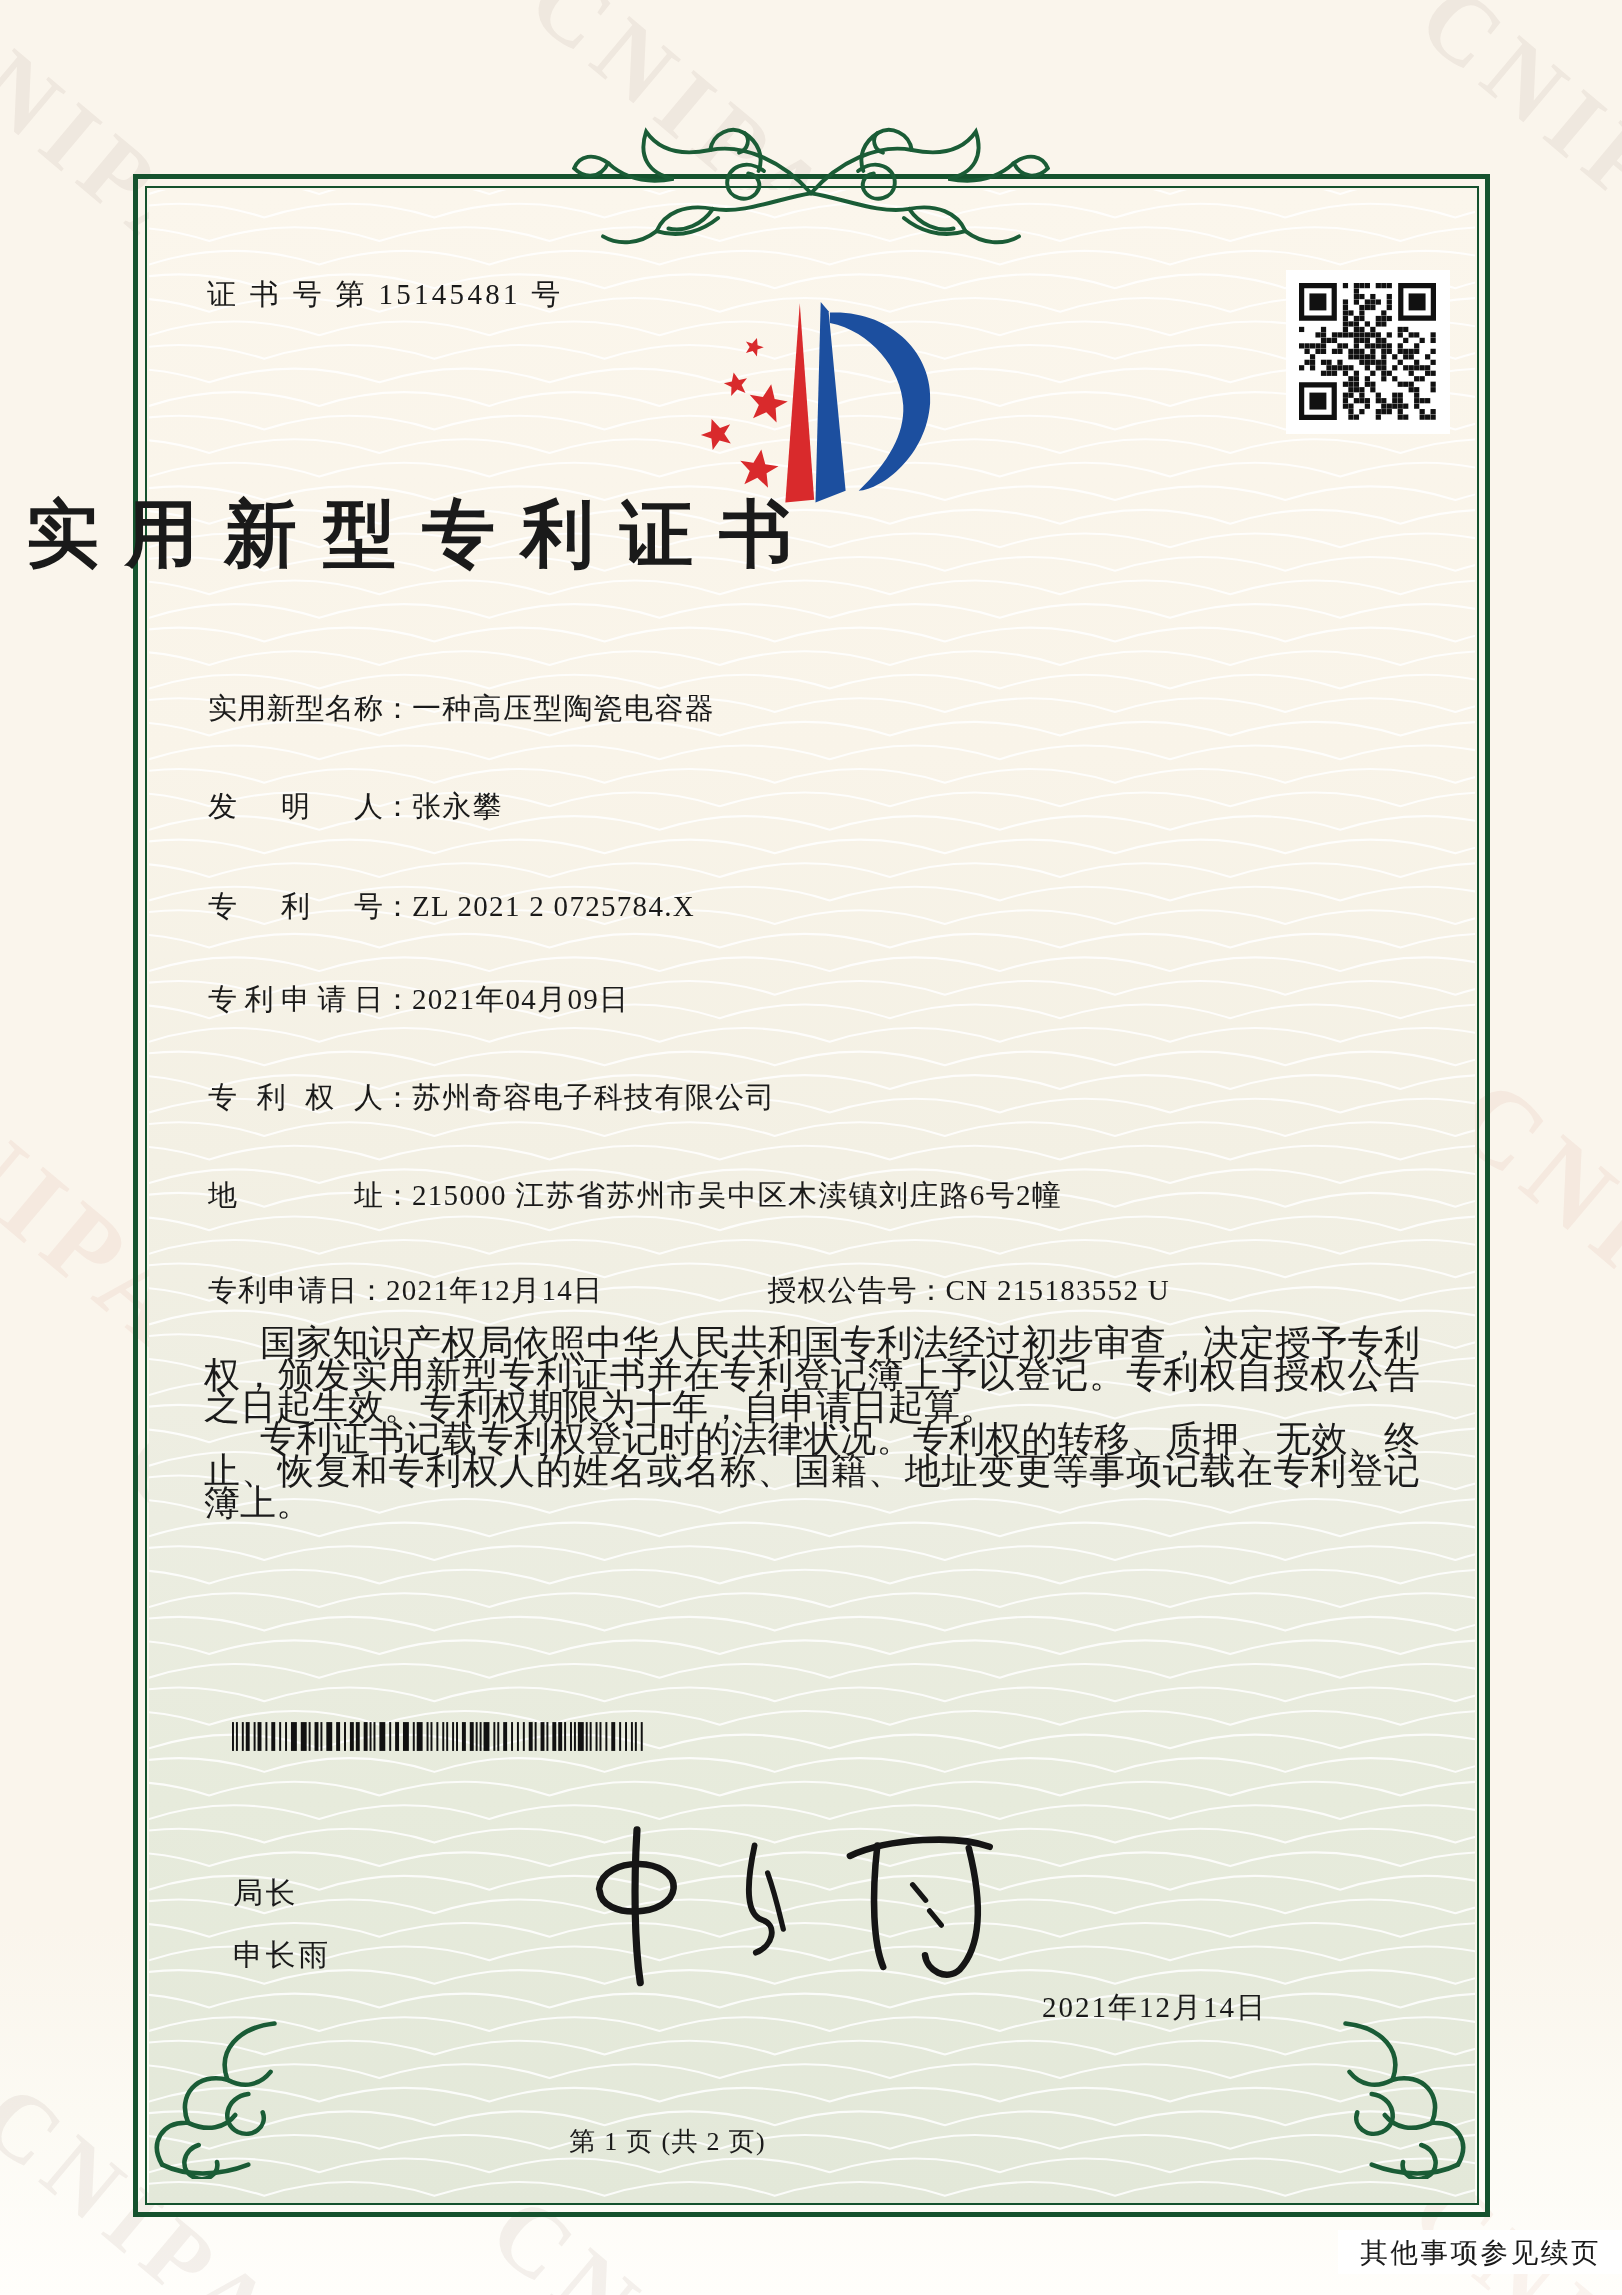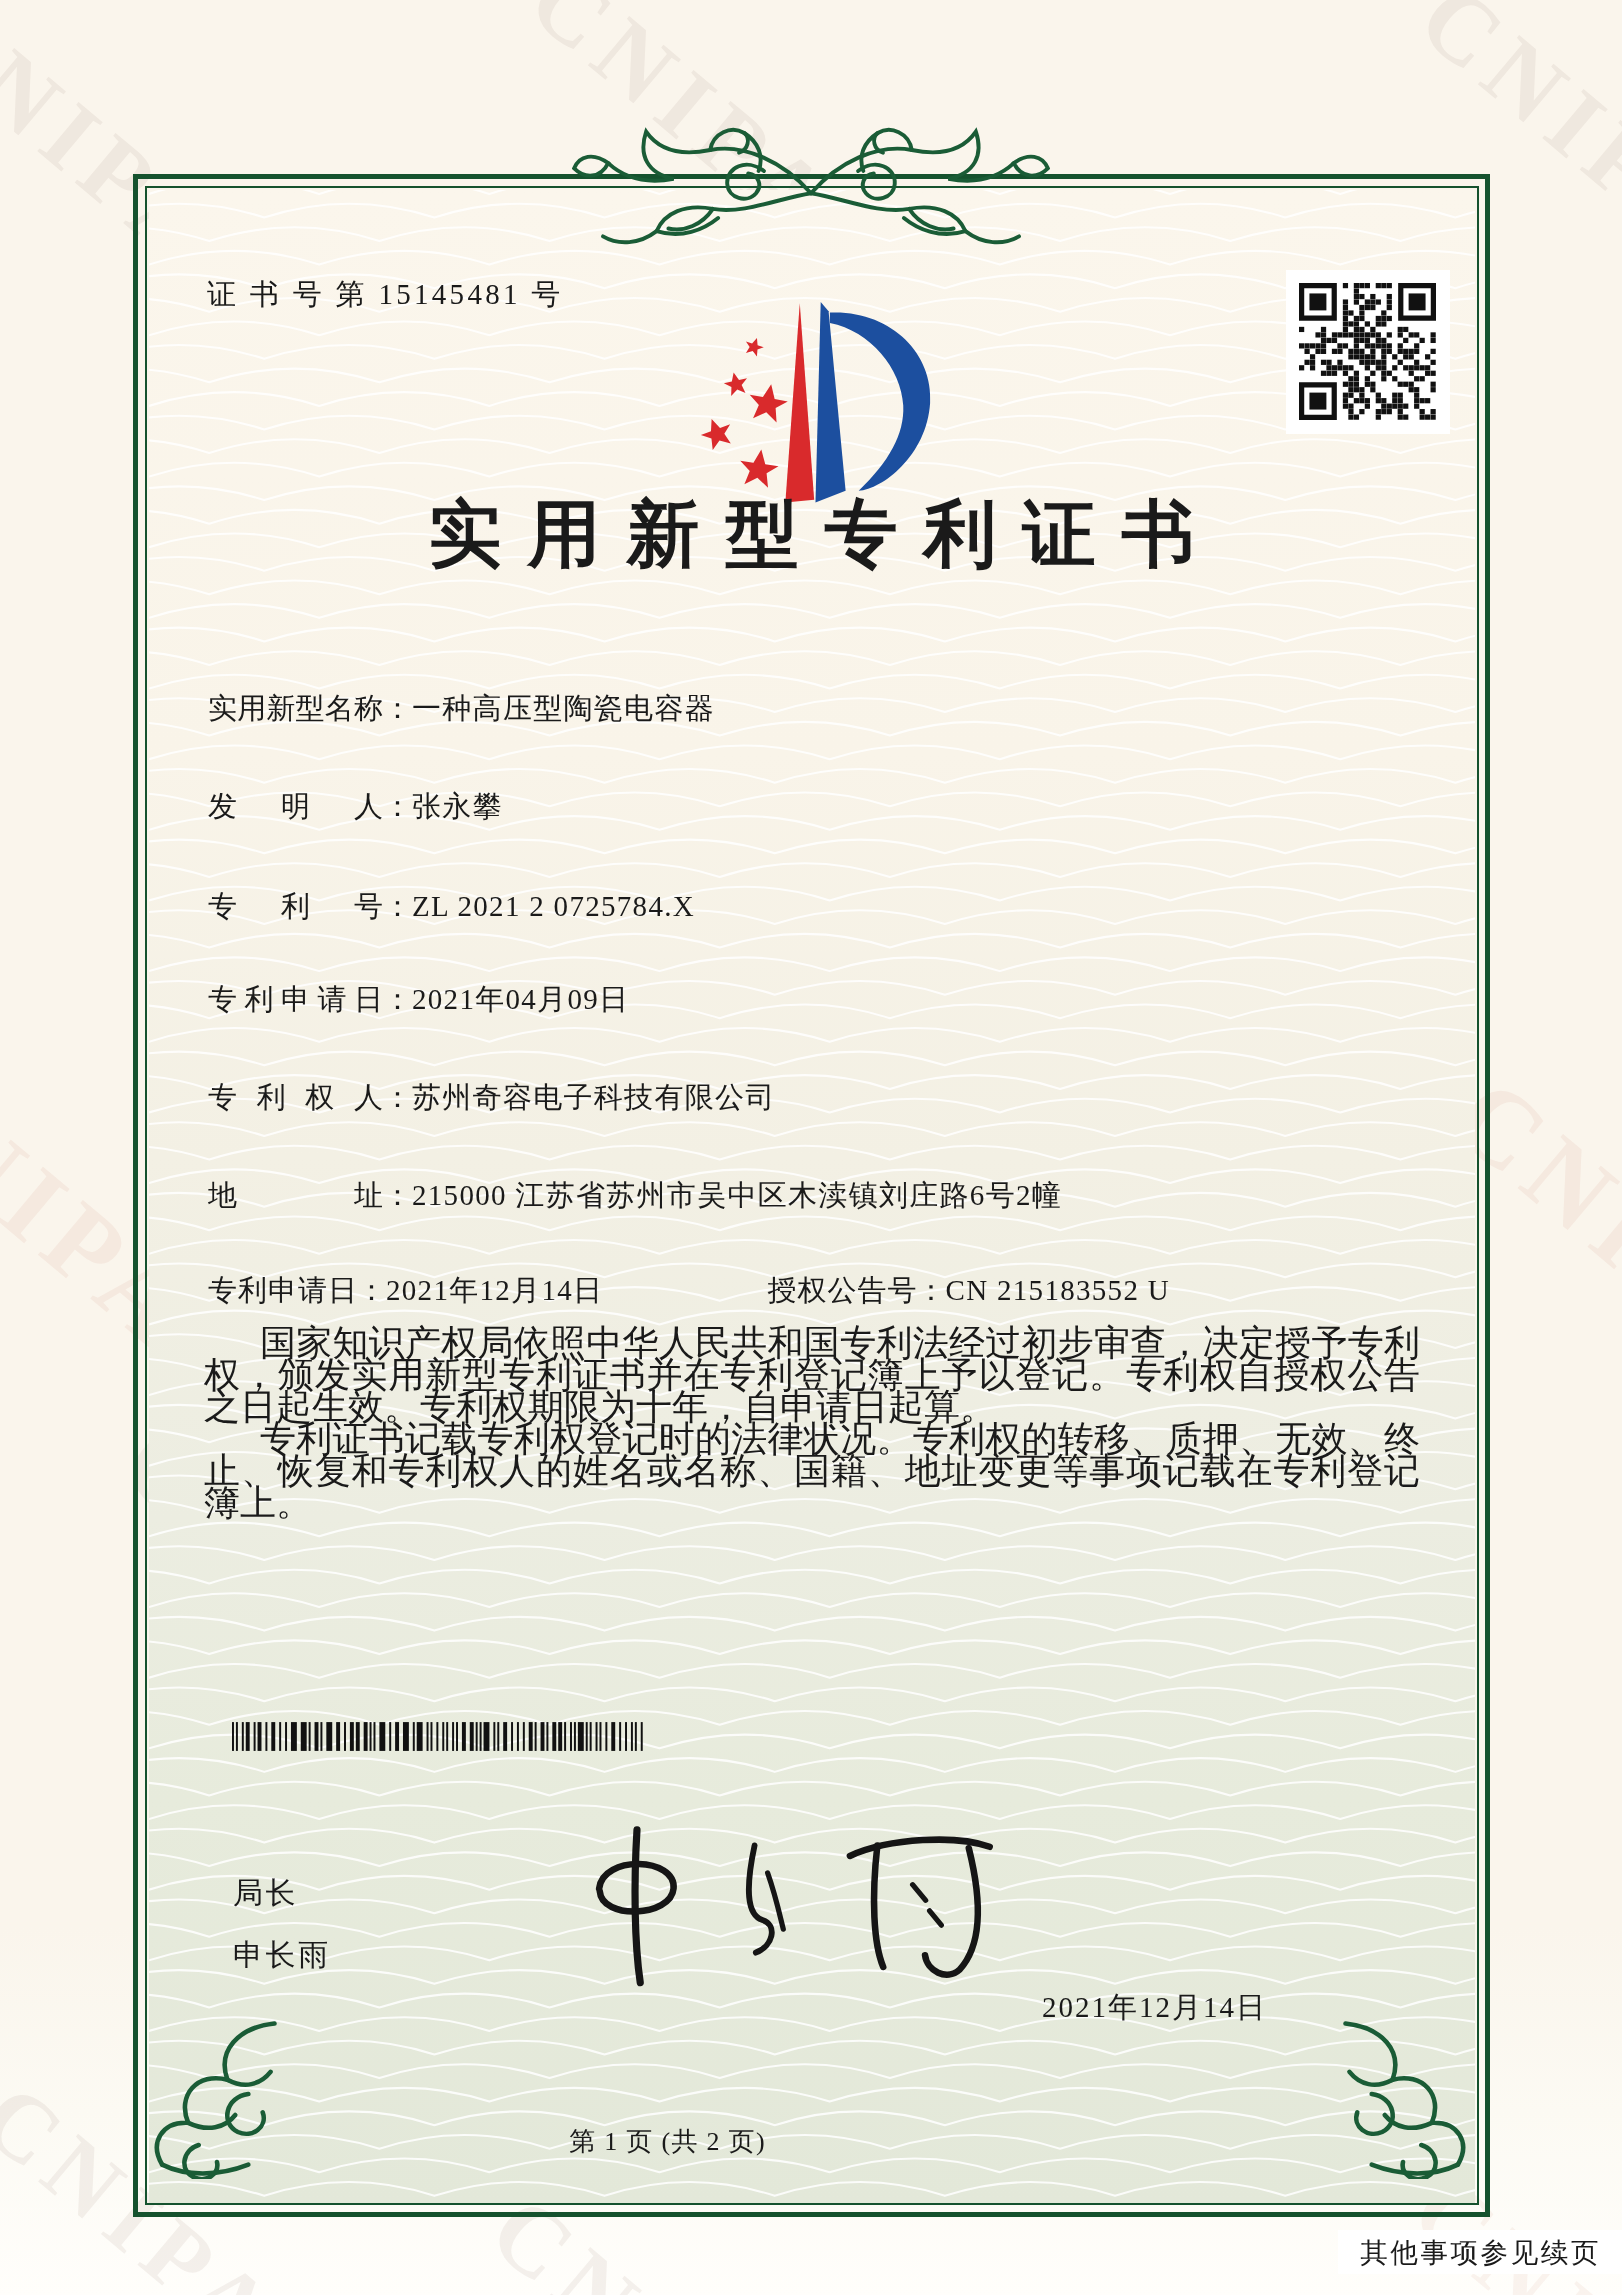--- a/index.html
+++ b/index.html
@@ -30,21 +30,21 @@
   .inner-bg{
     position:absolute;left:149px;top:190px;width:1326px;height:2013px;
     background:linear-gradient(180deg,#fbf6ec 0%,#f9f4e9 28%,#f3f0e4 48%,#ecede1 66%,#e7ebdc 80%,#e3e8d9 100%);
     overflow:hidden;
   }
   .inner-bg svg{position:absolute;left:0;top:0;}
 
   .certno{position:absolute;left:207px;top:275px;font-size:29px;letter-spacing:3.3px;white-space:nowrap;}
 
   .title{
-    position:absolute;left:0;top:486px;width:1623px;text-align:center;
+    position:absolute;left:0;top:486px;width:1623px;text-align:left;
     font-size:73px;font-weight:700;letter-spacing:26px;text-indent:26px;white-space:nowrap;
   }
 
   .frow{position:absolute;left:208px;font-size:29px;white-space:nowrap;}
   .flabel{display:inline-block;width:175px;text-align:justify;text-align-last:justify;}
   .fcolon{display:inline-block;}
   .fvalue{letter-spacing:1.3px;}
   .grant-pair{display:inline-block;}
   .grant-pair .flabel{width:149px;}
   .grant-pair+.grant-pair{margin-left:157px;}

